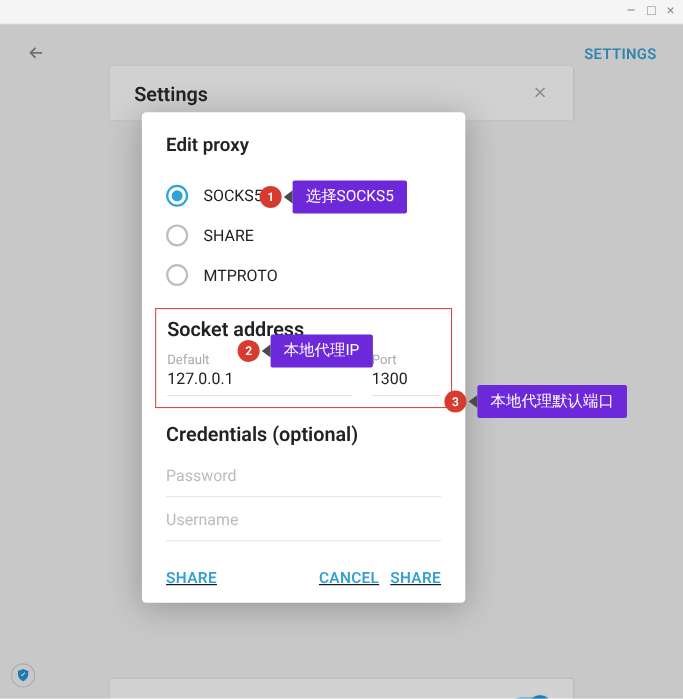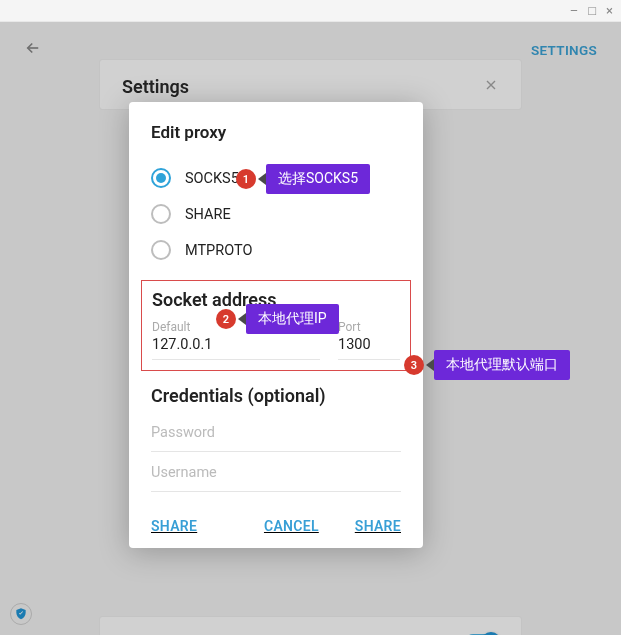--- a/index.html
+++ b/index.html
@@ -43,21 +43,21 @@
 .field { flex:1; border-bottom: 1px solid #e5e5e5; padding: 4px 0 6px; }
 .field-label { font-size: 12px; color: #aaa; display:block; }
 .field-value { font-size: 14.5px; color: #222; display:block; margin-top: 2px; }
 .field-placeholder { font-size: 14.5px; color: #bbb; display:block; padding: 8px 0 4px; }
 .port-col { flex: 0 0 62px; }
 
 .socket-box { border: 1px solid #d94b4b; padding: 8px 10px 10px; margin: 12px -10px 0; }
 .socket-box .section-title { margin-top: 0; }
 
 .modal-footer { display:flex; justify-content: space-between; align-items:center; margin-top: 26px; text-decoration: underline; }
-.footer-right { display:flex; gap: 36px; }
+.footer-right { display:flex; gap: 10px; }
 .footer-btn { color: #389fd6; font-weight: 600; font-size: 14px; letter-spacing: 0.3px; cursor:pointer; }
 
 .callout { position: absolute; display:flex; align-items:center; z-index: 50; }
 .callout-num { width: 20px; height: 20px; background: #d73a2e; color:#fff; border-radius: 50%; font-size: 11px; font-weight: 600; display:flex; align-items:center; justify-content:center; }
 .callout-arrow { width:0; height:0; border-top:6px solid transparent; border-bottom:6px solid transparent; border-right:8px solid #4a4a4a; margin-left: 2px; }
 .callout-box { background:#6d28d9; color:#fff; font-size:14px; padding: 6px 12px; border-radius: 2px; white-space: nowrap; }
 </style>
 </head>
 <body>
 

